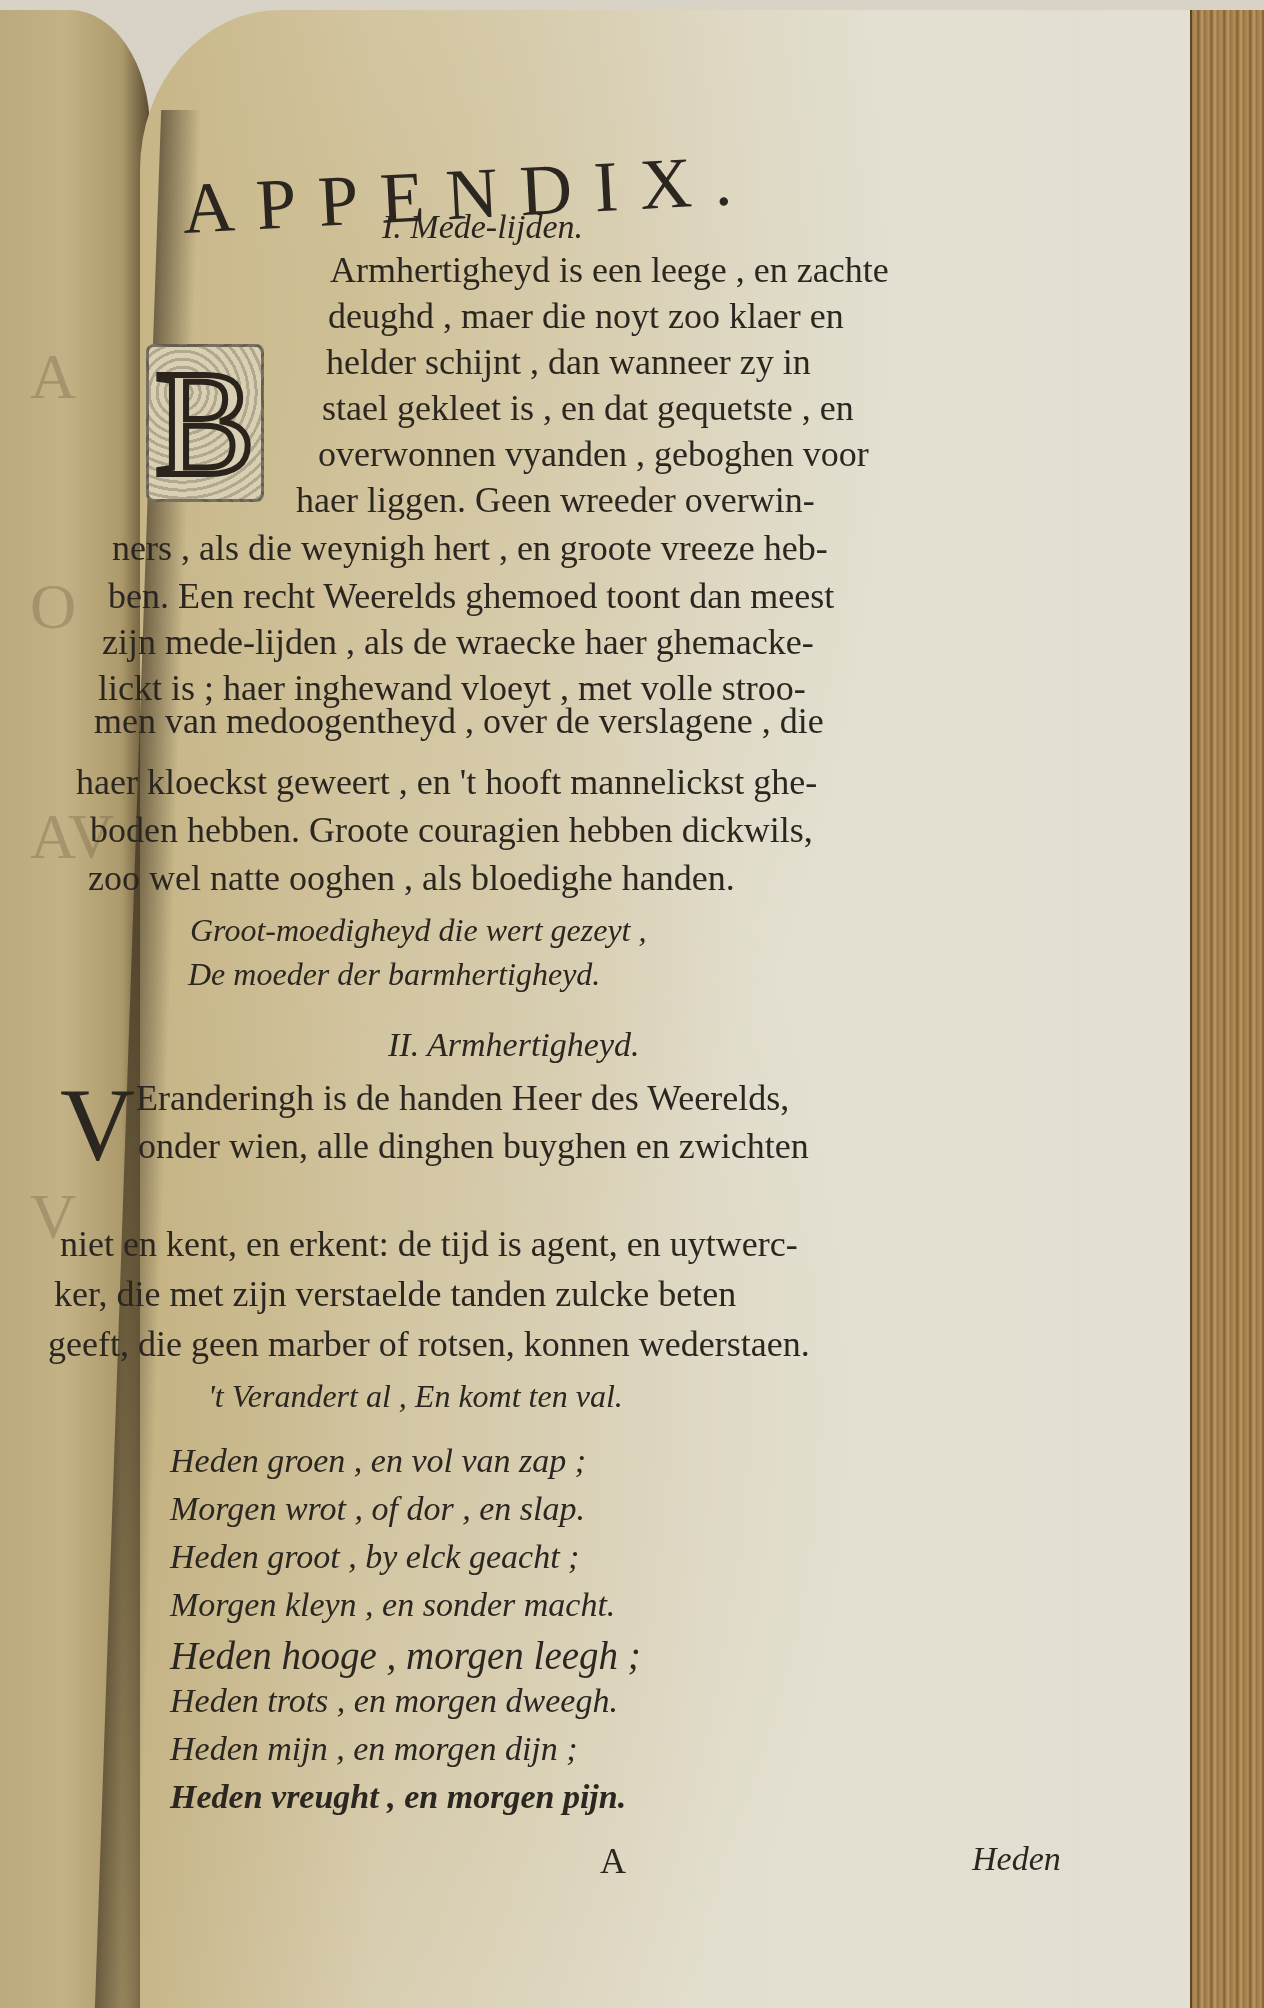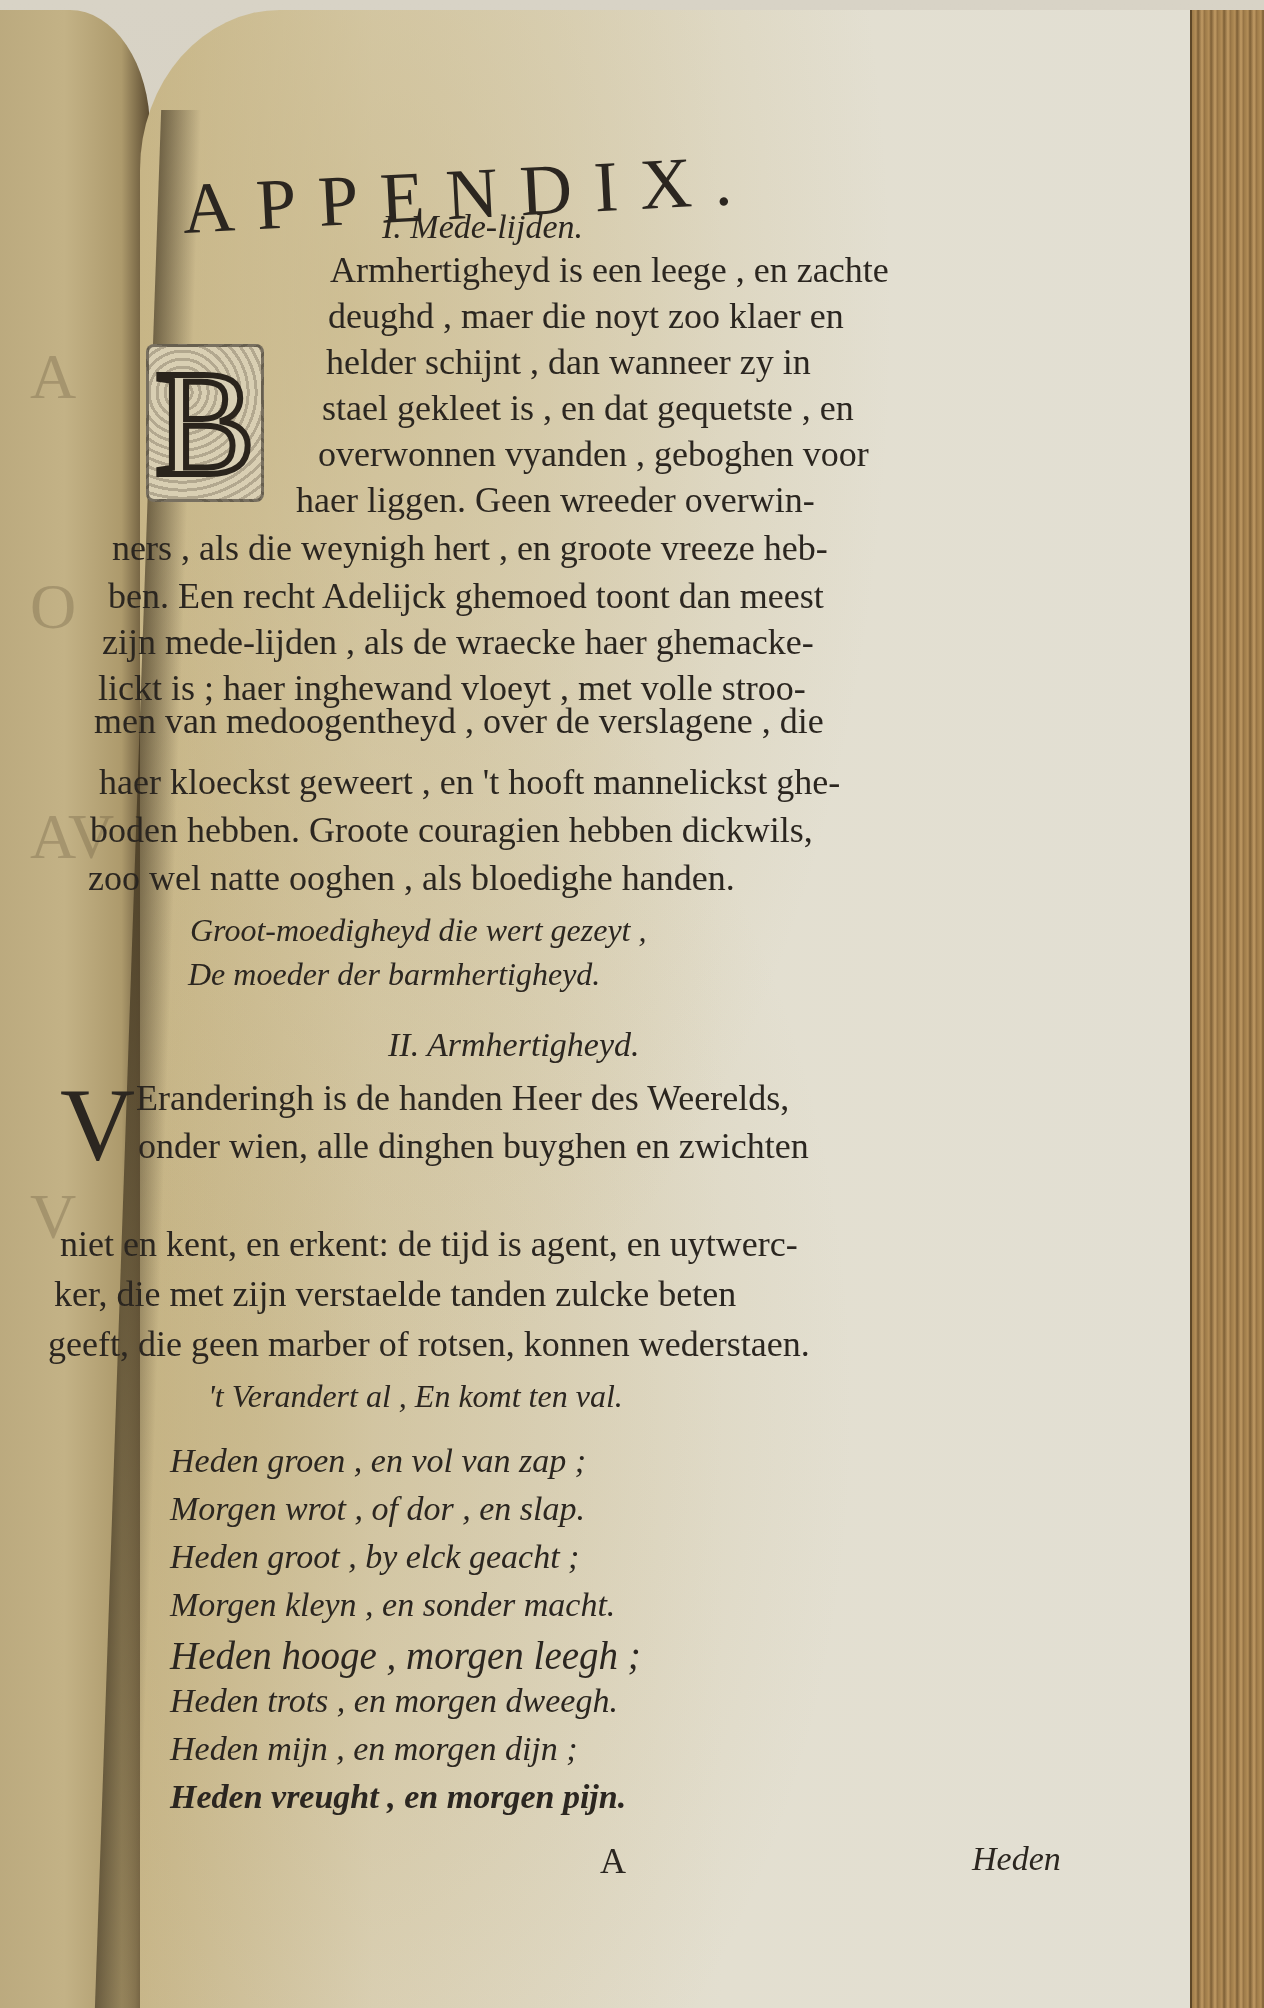--- a/index.html
+++ b/index.html
@@ -109,25 +109,25 @@
   </div>
 
   <div class="line" style="left:330px; top:252px;">Armhertigheyd is een leege , en zachte</div>
   <div class="line" style="left:328px; top:298px;">deughd , maer die noyt zoo klaer en</div>
   <div class="line" style="left:326px; top:344px;">helder schijnt , dan wanneer zy in</div>
   <div class="line" style="left:322px; top:390px;">stael gekleet is , en dat gequetste , en</div>
   <div class="line" style="left:318px; top:436px;">overwonnen vyanden , geboghen voor</div>
   <div class="line" style="left:296px; top:482px;">haer liggen. Geen wreeder overwin-</div>
 
   <div class="line" style="left:112px; top:530px;">ners , als die weynigh hert , en groote vreeze heb-</div>
-  <div class="line" style="left:108px; top:578px;">ben. Een recht Adelijck ghemoed toont dan meest</div>
+  <div class="line" style="left:108px; top:578px;">ben. Een recht Weerelds ghemoed toont dan meest</div>
   <div class="line" style="left:102px; top:624px;">zijn mede-lijden , als de wraecke haer ghemacke-</div>
   <div class="line" style="left:98px; top:670px;">lickt is ; haer inghewand vloeyt , met volle stroo-</div>
   <div class="line" style="left:94px; top:703px;">men van medoogentheyd , over de verslagene , die</div>
-  <div class="line" style="left:99px; top:764px;text-align:center;">haer kloeckst geweert , en 't hooft mannelickst ghe-</div>
+  <div class="line" style="left:76px; top:764px;text-align:center;">haer kloeckst geweert , en 't hooft mannelickst ghe-</div>
   <div class="line" style="left:90px; top:812px;">boden hebben. Groote couragien hebben dickwils,</div>
   <div class="line" style="left:88px; top:860px;">zoo wel natte ooghen , als bloedighe handen.</div>
 
   <div class="line italic" style="left:190px; top:914px; font-size:32px;">Groot-moedigheyd die wert gezeyt ,</div>
   <div class="line italic" style="left:188px; top:958px; font-size:32px;">De moeder der barmhertigheyd.</div>
 
   <div class="section-head" style="left:388px; top:1026px;">II. Armhertigheyd.</div>
 
   <div class="initial-v">V</div>
 

